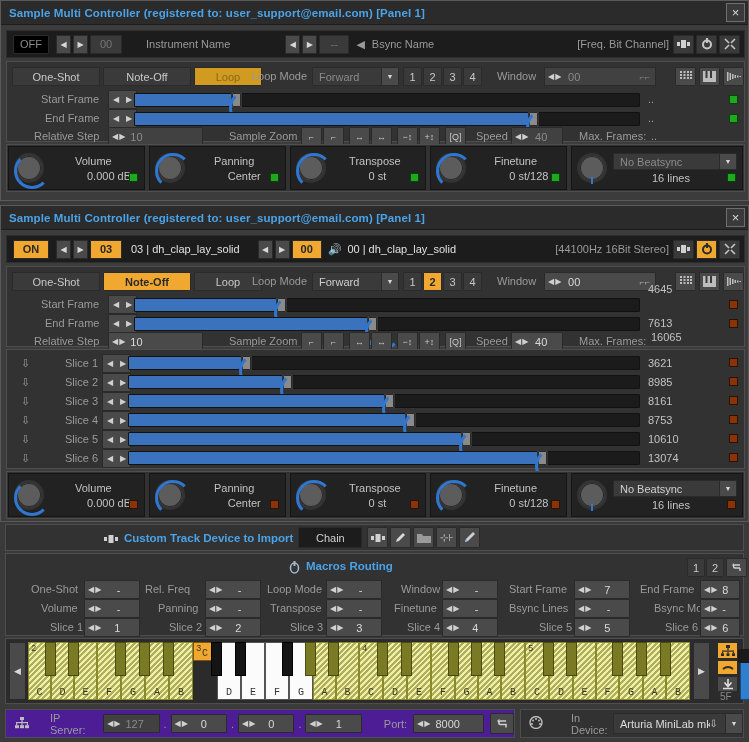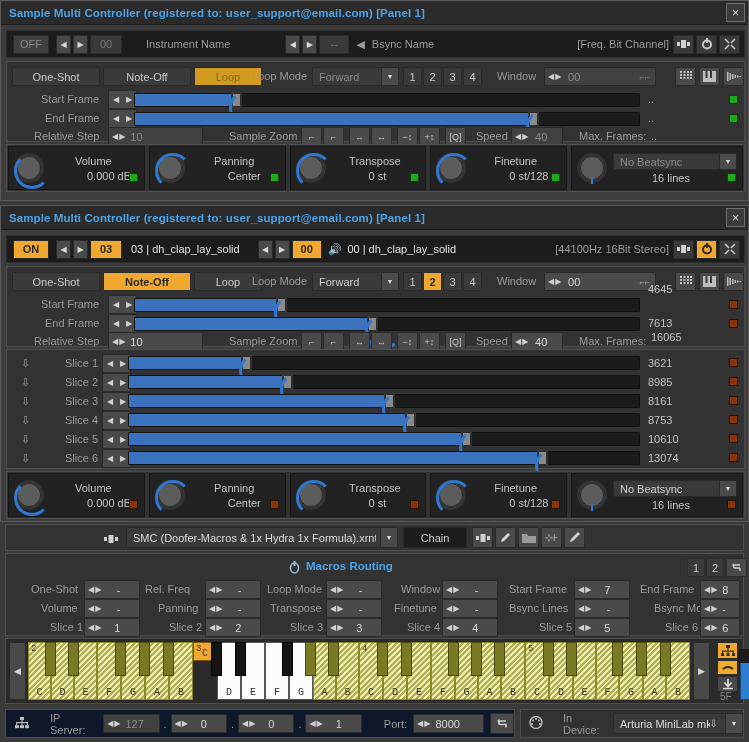--- a/index.html
+++ b/index.html
@@ -30,21 +30,21 @@
 
   
   .btn {
     background: #4a4a4a; border: 1px solid #2a2a2a;
     color: #c9c9c9; font-size: 11px; height: 19px;
     display: inline-flex; align-items: center; justify-content: center;
     padding: 0 8px; border-radius: 1px;
   }
   .btn.dark { background: #3a3a3a; }
   .btn.on { background: #f0a830; color: #2a2a2a; font-weight: bold; border-color: #2a2a2a; }
-  .btn.off { background: #404040; color: #8a8a8a; }
+  .btn.off { background: #000000; color: #8a8a8a; }
   .btn.amber-txt { color: #c8922a; }
 
   .spin {
     display: inline-flex; align-items: center; height: 19px;
     background: #4a4a4a; border: 1px solid #2a2a2a; border-radius: 1px;
   }
   .spin .ar { width: 13px; text-align: center; color: #d0d0d0; font-size: 8px; line-height: 1; }
   .spin.sep { background: transparent; border: none; }
   .spin.sep .arw { width: 15px; height: 19px; background:#4a4a4a; border:1px solid #2a2a2a; display:inline-flex; align-items:center;justify-content:center;color:#d8d8d8;font-size:8px;margin-right:2px;}
 
@@ -648,24 +648,21 @@
 </div>
 
 <div style="position:absolute;left:5px;top:524px;width:739px;height:27px;background:#323232;border:1px solid #4e4e4e;display:flex;align-items:center;">
   <span style="margin-left:98px;">
     <svg width="14" height="8">
         <rect x="0" y="2" width="3" height="4" fill="#d0d0d0"></rect>
         <rect x="4.5" y="0" width="5" height="8" fill="#d0d0d0"></rect>
         <rect x="11" y="2" width="3" height="4" fill="#d0d0d0"></rect>
       </svg>
   </span>
-  <div class="sel" style="margin-left:8px;width:272px;height:21px;">
-    <span class="cap" style="color:#dcdcdc;">SMC (Doofer-Macros &amp; 1x Hydra 1x Formula).xrnt</span>
-    <span class="arrow" style="height:19px;">▼</span>
-  </div>
+  <span style="margin-left:6px;font-size:11.5px;font-weight:bold;color:#4aa3e8;">Custom Track Device to Import</span>
   <div style="margin-left:5px;width:64px;height:21px;background:#1c1c1c;border:1px solid #2a2a2a;color:#cfcfcf;font-size:11px;display:flex;align-items:center;justify-content:center;">Chain</div>
   <div class="iconbtn" style="margin-left:5px;height:21px;">
     <svg width="14" height="8">
         <rect x="0" y="2" width="3" height="4" fill="#d0d0d0"></rect>
         <rect x="4.5" y="0" width="5" height="8" fill="#d0d0d0"></rect>
         <rect x="11" y="2" width="3" height="4" fill="#d0d0d0"></rect>
       </svg>
   </div>
   <div class="iconbtn" style="margin-left:2px;height:21px;">
     <svg width="13" height="13">
@@ -958,21 +955,21 @@
         <path d="M6,0 L6,6 M2.5,3.5 L6,7.5 L9.5,3.5 M1,9.5 L11,9.5" stroke="#e0e0e0" stroke-width="1.6" fill="none"></path>
       </svg>
   </div>
   <span style="position:absolute;left:714px;top:52px;font-size:10px;color:#8a8a8a;">5F</span>
 
   <div style="position:absolute;left:734px;top:16px;width:10px;height:45px;background:#2f7fd0;border:1px solid #1a4a7a;border-radius:2px;"></div>
   <div style="position:absolute;left:732px;top:10px;width:14px;height:14px;background:#1a1a1a;border-radius:3px;"></div>
 </div>
 
 <div style="position:absolute;left:0;top:706px;width:749px;height:36px;background:#3a3a3a;">
-  <div style="position:absolute;left:5px;top:3px;width:510px;height:29px;background:#0f172a;border:1px solid #4e4e4e;display:flex;align-items:center;">
+  <div style="position:absolute;left:5px;top:3px;width:510px;height:29px;background:#4c1d95;border:1px solid #4e4e4e;display:flex;align-items:center;">
     <span style="margin-left:8px;">
       <svg width="16" height="12">
           <g fill="#bdbdbd">
             <rect x="6" y="0" width="4" height="3"></rect>
             <rect x="7.4" y="3" width="1.2" height="2"></rect>
             <rect x="2" y="5" width="12" height="1.2"></rect>
             <rect x="2" y="6.2" width="1.2" height="2"></rect>
             <rect x="7.4" y="6.2" width="1.2" height="2"></rect>
             <rect x="12.8" y="6.2" width="1.2" height="2"></rect>
             <rect x="1" y="8.2" width="4" height="3"></rect>
@@ -1018,20 +1015,20 @@
     <span style="margin-left:8px;">
       <svg width="14" height="13" viewBox="0 0 14 13">
           <circle cx="7" cy="6.5" r="6" fill="none" stroke="#bdbdbd" stroke-width="1.4"></circle>
           <circle cx="4" cy="4.5" r="1" fill="#bdbdbd"></circle>
           <circle cx="10" cy="4.5" r="1" fill="#bdbdbd"></circle>
           <circle cx="7" cy="3" r="1" fill="#bdbdbd"></circle>
           <circle cx="3" cy="8" r="1" fill="#bdbdbd"></circle>
           <circle cx="11" cy="8" r="1" fill="#bdbdbd"></circle>
         </svg>
     </span>
-    <span class="lbl dim" style="margin-left:20px;">In Device:</span>
+    <span class="lbl dim" style="margin-left:28px;">In Device:</span>
     <div class="sel" style="margin-left:5px;width:130px;height:21px;">
       <span class="cap" style="color:#dcdcdc;">Arturia MiniLab mkII</span>
       <span style="color:#cfcfcf;font-size:10px;padding-right:3px;">⇩</span>
       <span class="arrow" style="height:19px;">▼</span>
     </div>
   </div>
 </div>
 
 </body></html>

